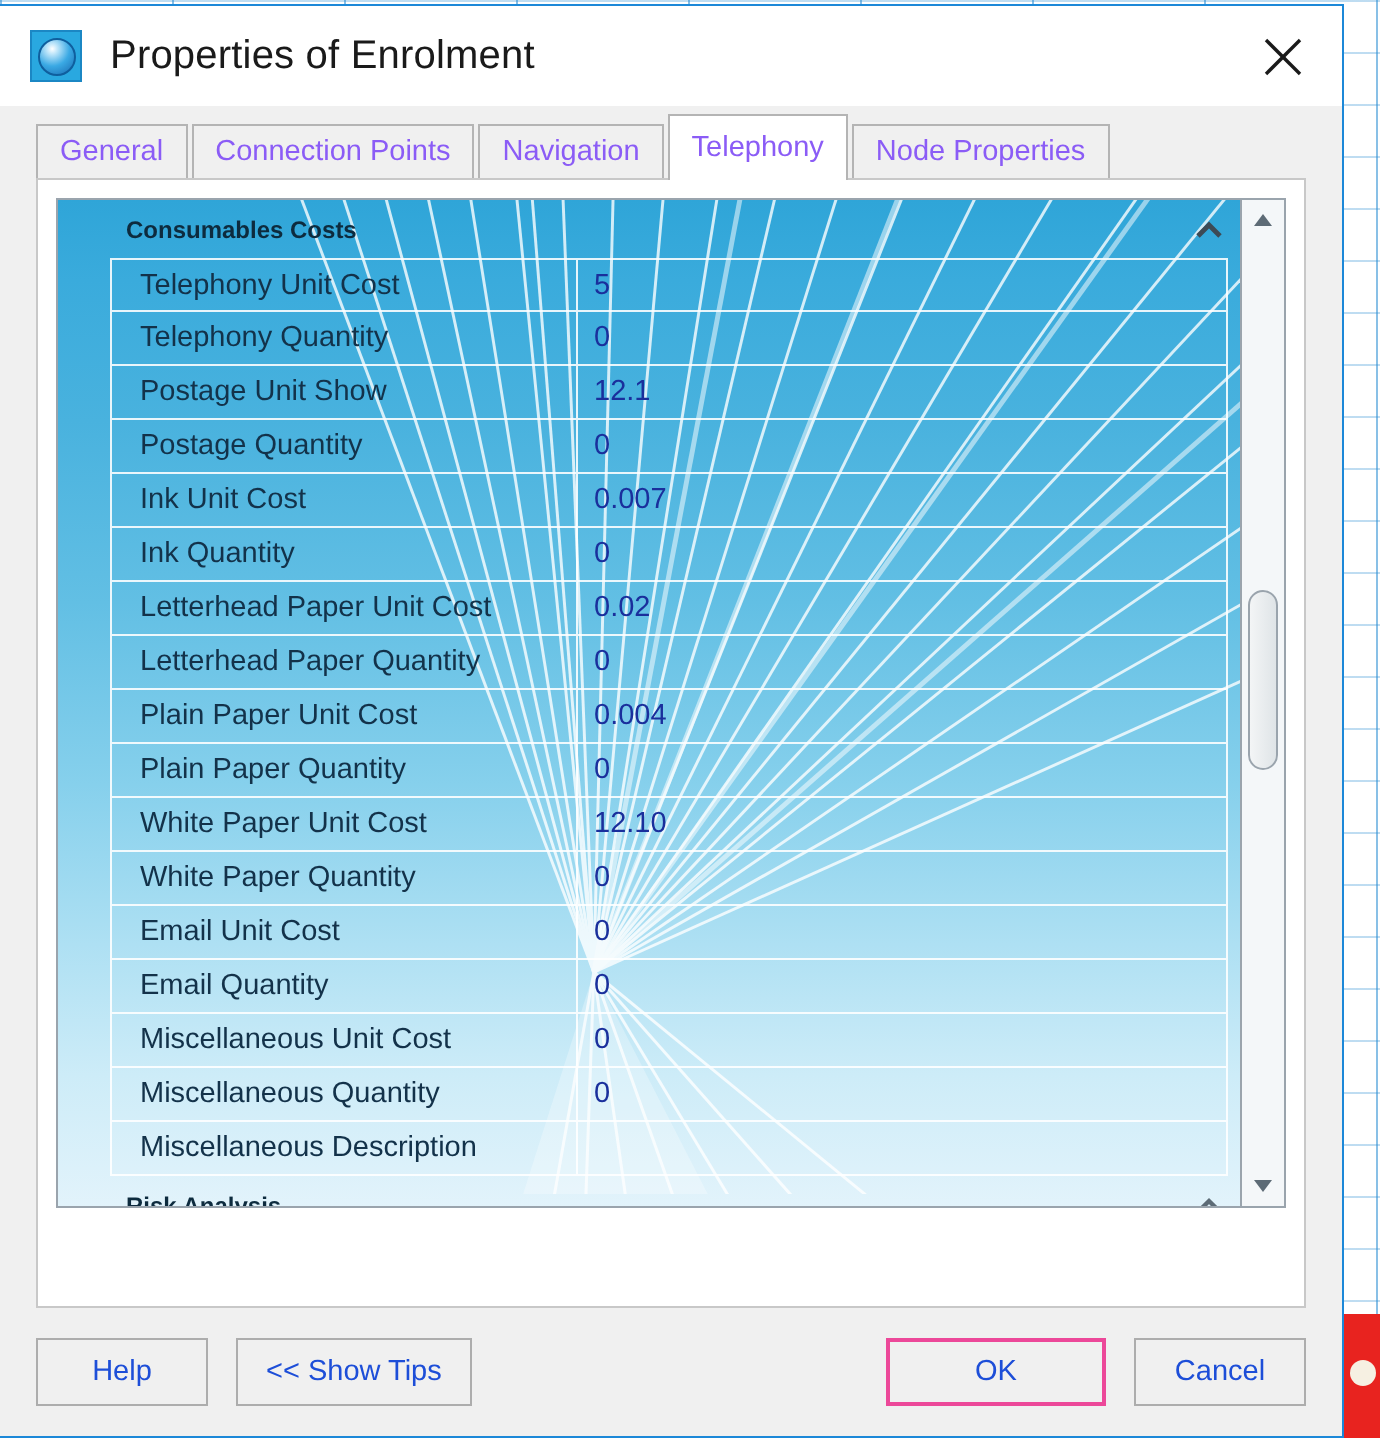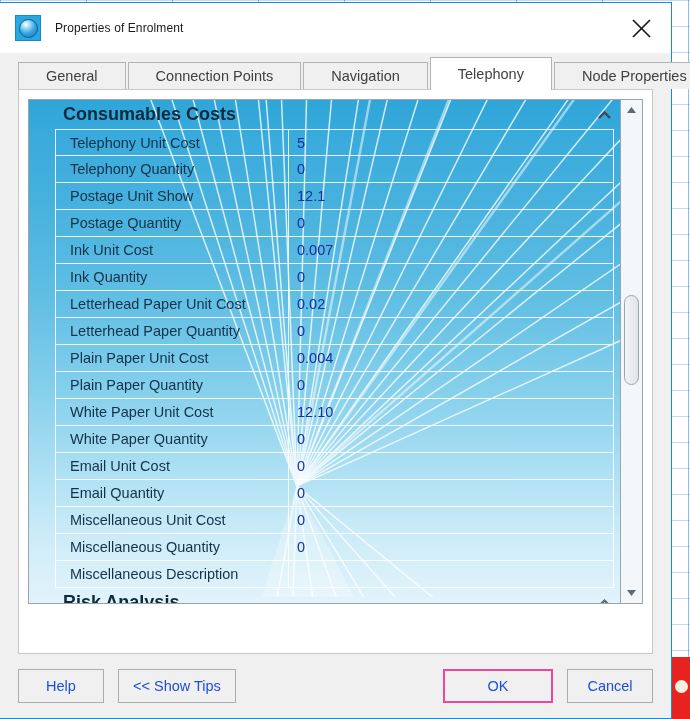--- a/index.html
+++ b/index.html
@@ -69,21 +69,21 @@
   }
   .title-icon .orb {
     width: 19px; height: 19px;
     border-radius: 50%;
     background:
       radial-gradient(circle at 36% 26%, #ffffff 0%, #bfe6fa 16%, #3aa9e4 52%, #1769b0 100%);
     border: 1px solid #0f5f9e;
   }
   .title-text {
     margin-left: 14px;
-    font-size: 12px;
+    font-size: 20px;
     color: #1a1a1a;
     letter-spacing: .1px;
   }
   .close-btn {
     position: absolute;
     right: 10px; top: 7px;
     width: 40px; height: 36px;
     display: flex; align-items: center; justify-content: center;
     cursor: pointer;
   }
@@ -93,27 +93,27 @@
   .tabstrip {
     flex: 0 0 auto;
     height: 36px;
     position: relative;
     padding-left: 18px;
     display: flex; align-items: flex-end;
   }
   .tab {
     height: 27px;
     margin-right: 2px;
-    padding: 0 27px;
+    padding: 0 11px;
     background: #f0f0f0;
     border: 1px solid #b4b4b4;
     border-bottom: none;
     display: flex; align-items: center;
     font-size: 14.5px;
-    color: #404040;
+    color: #8b5cf6;
     cursor: pointer;
     white-space: nowrap;
   }
   .tab.active {
     height: 33px;
     background: #ffffff;
     border-color: #b4b4b4;
     position: relative;
     z-index: 3;
     margin-bottom: -1px;
@@ -166,21 +166,21 @@
     opacity: .92;
   }
 
   
   .section-row {
     position: relative;
     z-index: 3;
     height: 29px;
     display: flex; align-items: center;
     padding-left: 34px;
-    font-size: 18px;
+    font-size: 12px;
     font-weight: bold;
     color: #0d2b3e;
     cursor: pointer;
   }
   .section-row .chev {
     margin-left: auto;
     margin-right: 8px;
     display: flex; align-items: center;
   }
 

